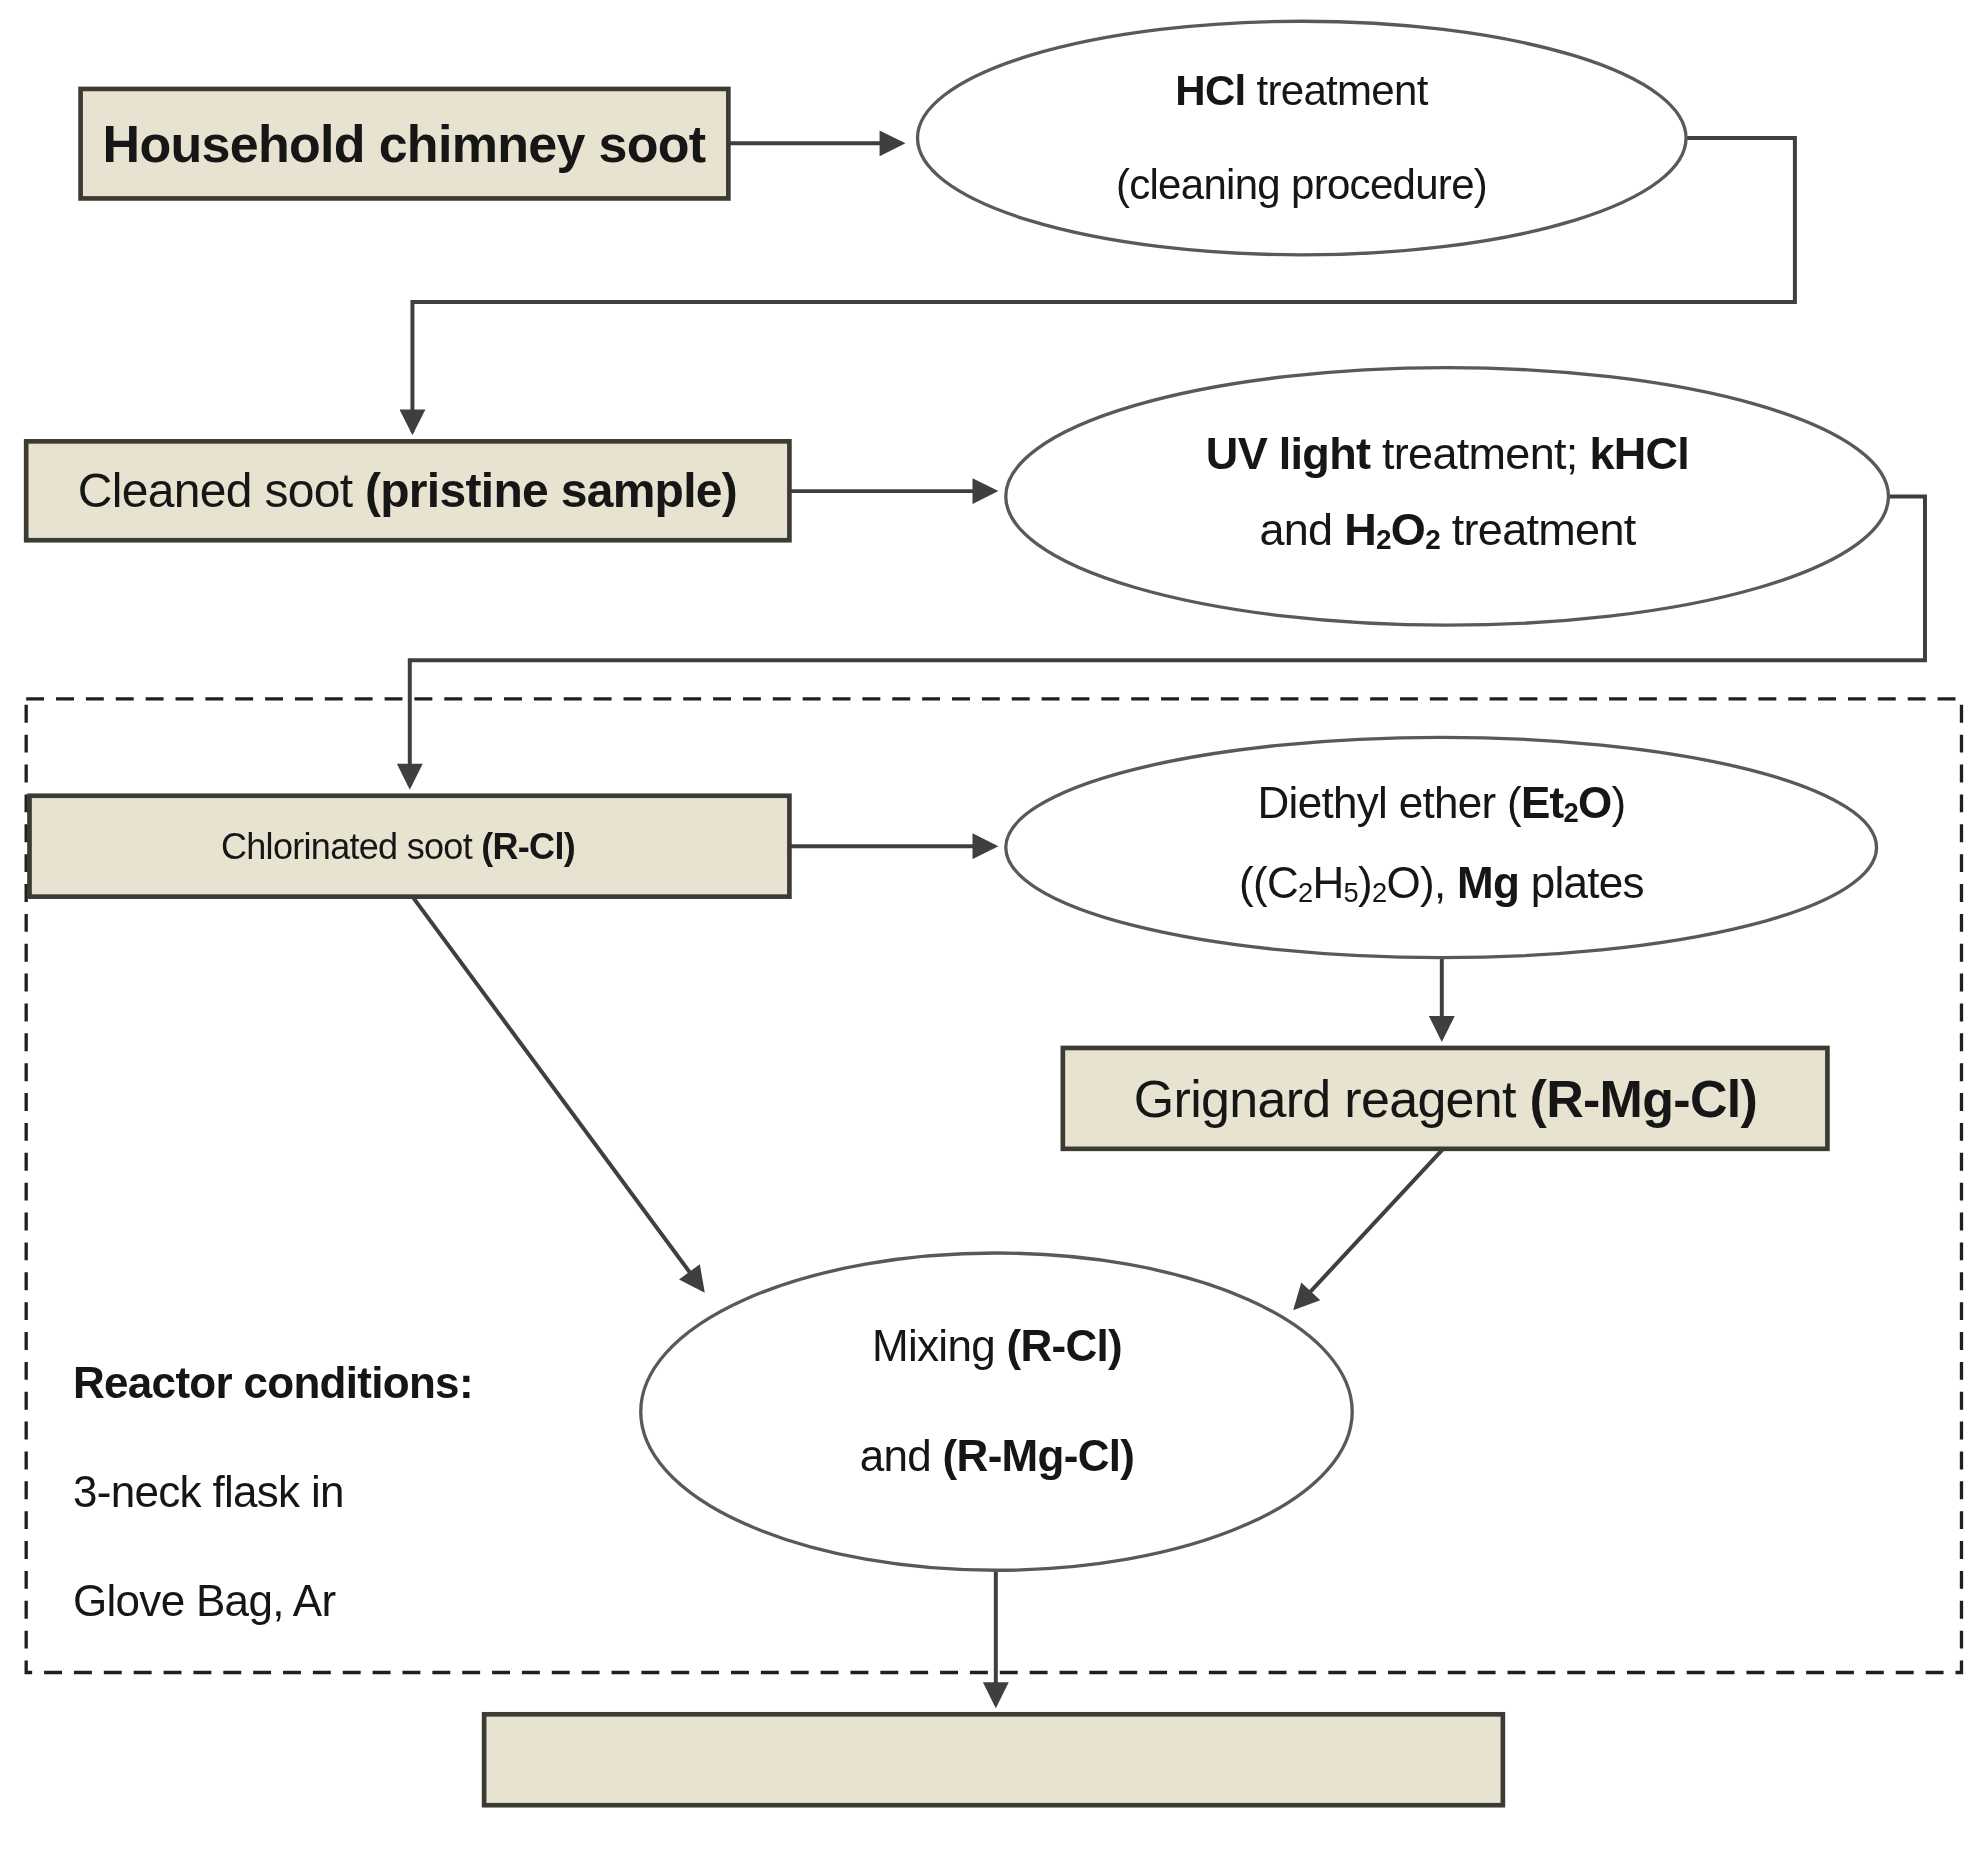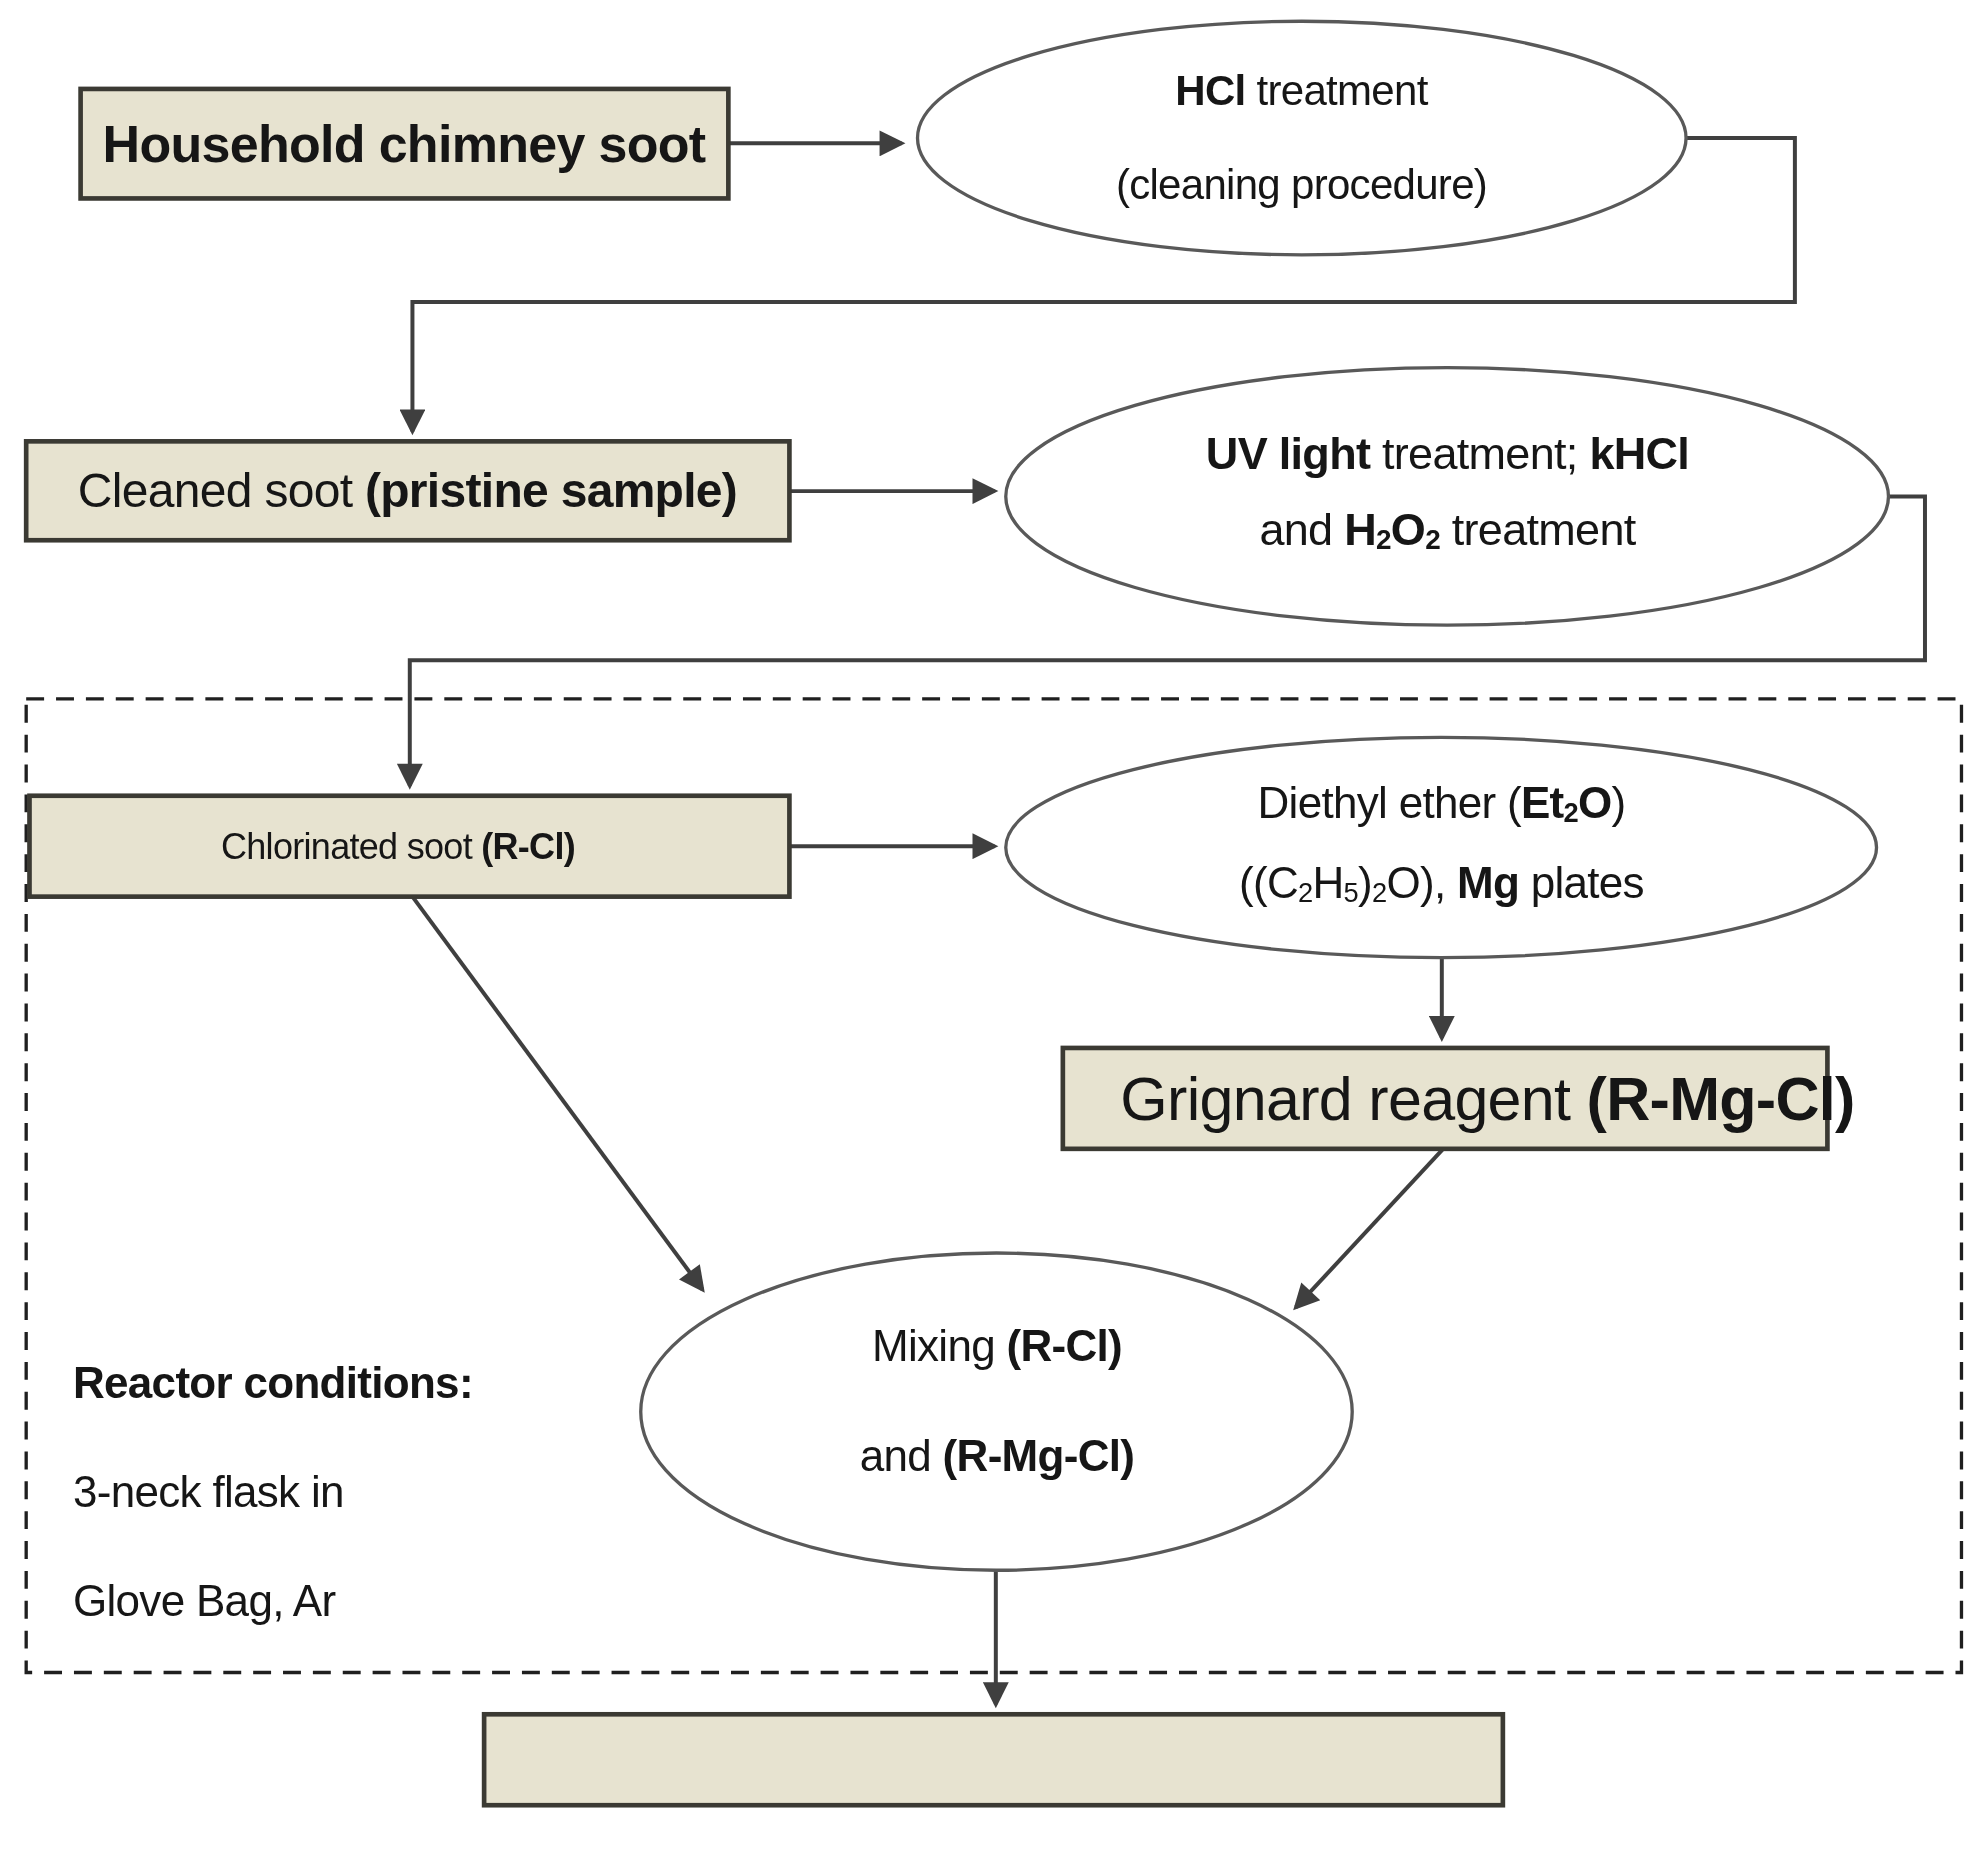--- a/index.html
+++ b/index.html
@@ -43,21 +43,21 @@
     white-space:nowrap;
   }
   .label .rl{display:block;}
   .b{font-weight:bold;}
   .sub{font-size:0.62em;vertical-align:-0.14em;}
 
   
   .t-b1{left:80px;top:89px;width:648px;height:110px;font-size:52px;}
   .t-b2{left:26px;top:441px;width:763px;height:99px;font-size:48px;text-align:center;}
   .t-b3{left:18px;top:796px;width:760px;height:101px;font-size:36px;}
-  .t-b4{left:1105px;top:1048px;width:765px;height:101px;font-size:61px;}
+  .t-b4{left:1063px;top:1048px;width:765px;height:101px;font-size:52px;}
   .t-b5{left:484px;top:1715px;width:1019px;height:91px;font-size:49px;}
   .t-e1{left:917px;top:21px;width:769px;height:234px;font-size:42px;line-height:70px;gap:24px;}
   .t-e2{left:1006px;top:368px;width:883px;height:258px;font-size:45px;line-height:76px;}
   .t-e3{left:1006px;top:738px;width:871px;height:220px;font-size:44px;line-height:70px;}
   .t-e4{left:641px;top:1241px;width:712px;height:319px;font-size:44px;line-height:110px;}
   .t-reactor{
     left:73px;top:1328px;width:505px;height:319px;
     font-size:44px;line-height:109px;
     align-items:flex-start;justify-content:flex-start;text-align:left;
   }

